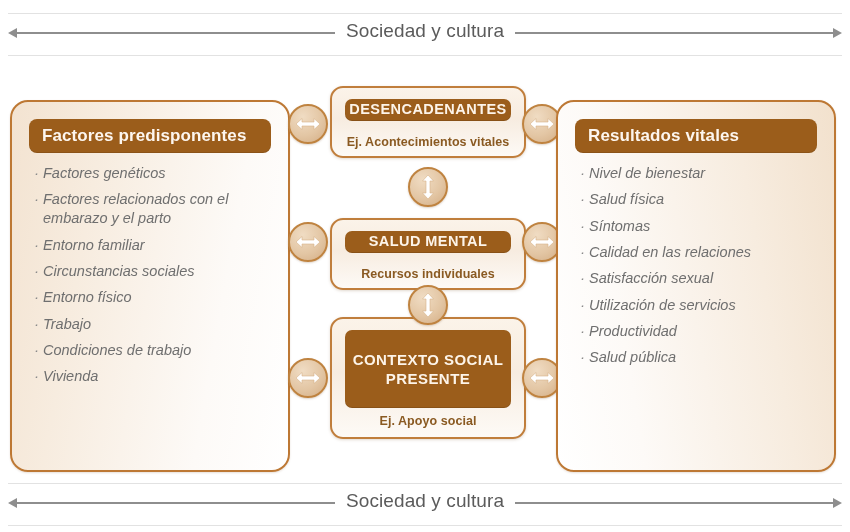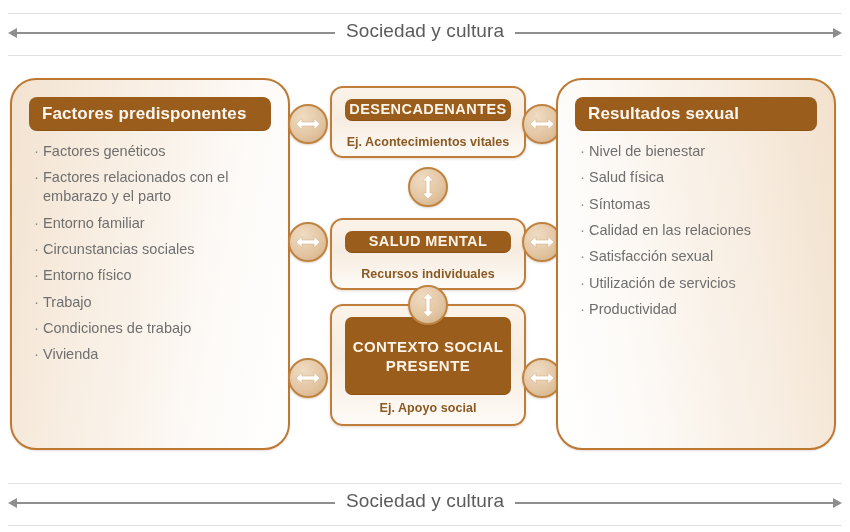--- a/index.html
+++ b/index.html
@@ -43,23 +43,24 @@
   }
   .band .axis-label span{
     background:#ffffff;padding:0 11px;
     font-size:19px;color:#5b5b5b;letter-spacing:.1px;
   }
 
   
   .panel{
     position:absolute;
     border:2px solid #bd7834;
-    border-radius:26px;
+    border-radius:18px;
     box-sizing:border-box;
     box-shadow:0 1px 2px rgba(120,80,40,.18);
+    margin-top:22px;
   }
   .panel.left{
     left:10px;top:78px;width:280px;height:372px;
     background:linear-gradient(100deg,#f3e3d1 0%,#f7ecdf 28%,#fdfaf7 72%,#ffffff 100%);
   }
   .panel.right{
     left:556px;top:78px;width:280px;height:372px;
     background:linear-gradient(260deg,#f2e1cd 0%,#f7ecdf 30%,#fdfaf7 74%,#ffffff 100%);
   }
   .panel-header{
@@ -68,42 +69,42 @@
     border-radius:8px;
     display:flex;align-items:center;
     box-shadow:inset 0 -1px 0 rgba(0,0,0,.10);
   }
   .panel-header span{
     color:#fdf6ef;font-size:17px;font-weight:bold;padding-left:13px;
     letter-spacing:.1px;
   }
   .panel-list{
     position:absolute;left:22px;top:62px;right:14px;
-    list-style:none;margin:0;padding:0;
+    list-style:none;margin:0;padding:0;font-style:italic;
   }
   .panel-list li{
     font-size:14.5px;color:#6f6f6f;line-height:1.30;
     margin:0 0 7.5px 0;padding-left:9px;position:relative;
   }
   .panel-list li::before{
     content:"\00B7";position:absolute;left:0;top:-1px;color:#8a8a8a;font-size:15px;
   }
 
   
   .cbox{
     position:absolute;left:330px;width:196px;
     border:2px solid #c07e3c;
     border-radius:13px;
     box-sizing:border-box;
     background:linear-gradient(180deg,#fbf3e9 0%,#f7ece0 45%,#fdfaf6 100%);
     box-shadow:0 1px 3px rgba(120,80,40,.22);
   }
   .cbox.b1{top:86px;height:72px;}
   .cbox.b2{top:218px;height:72px;padding-left:47px;}
-  .cbox.b3{top:304px;height:122px;}
+  .cbox.b3{top:317px;height:122px;}
 
   .cpill{
     position:absolute;left:13px;right:13px;top:11px;
     background:#9b5d1b;border-radius:7px;
     display:flex;align-items:center;justify-content:center;
     box-shadow:inset 0 -1px 0 rgba(0,0,0,.12);
   }
   .cbox.b1 .cpill,.cbox.b2 .cpill{height:22px;}
   .cbox.b3 .cpill{height:78px;}
 
@@ -229,30 +230,31 @@
     </svg>
 </div>
 <div class="acircle ac-v2">
   <svg width="14" height="26" viewBox="0 0 14 26">
       <path d="M7 1 L12.5 7 L9 7 L9 19 L12.5 19 L7 25 L1.5 19 L5 19 L5 7 L1.5 7 Z" fill="#ffffff" stroke="#d7b48a" stroke-width="0.6"></path>
     </svg>
 </div>
 
 <div class="panel right">
   <div class="panel-header">
-    <span>Resultados sexual</span>
+    <span>Resultados vitales</span>
   </div>
   <ul class="panel-list">
     <li>Nivel de bienestar</li>
     <li>Salud física</li>
     <li>Síntomas</li>
     <li>Calidad en las relaciones</li>
     <li>Satisfacción sexual</li>
     <li>Utilización de servicios</li>
     <li>Productividad</li>
+    <li>Salud pública</li>
   </ul>
 </div>
 
 <div class="band bottom">
   <div class="rule r1"></div>
   <div class="rule r2"></div>
   <div class="axis">
     <div class="shaft"></div>
     <div class="head left"></div>
     <div class="head right"></div>

